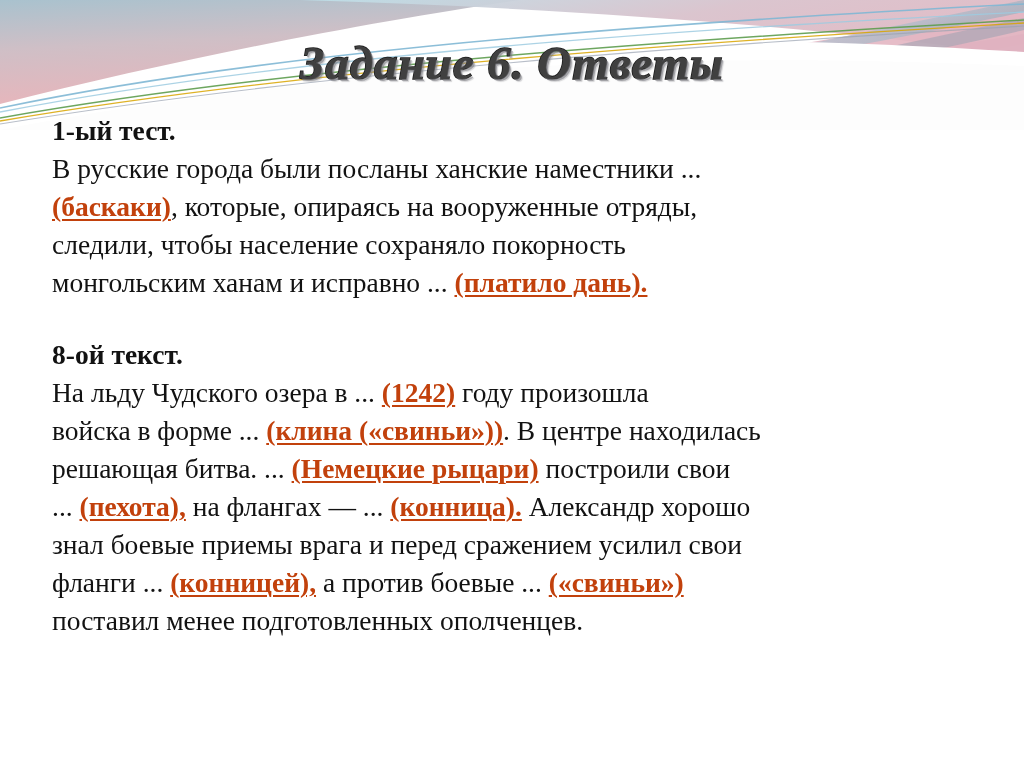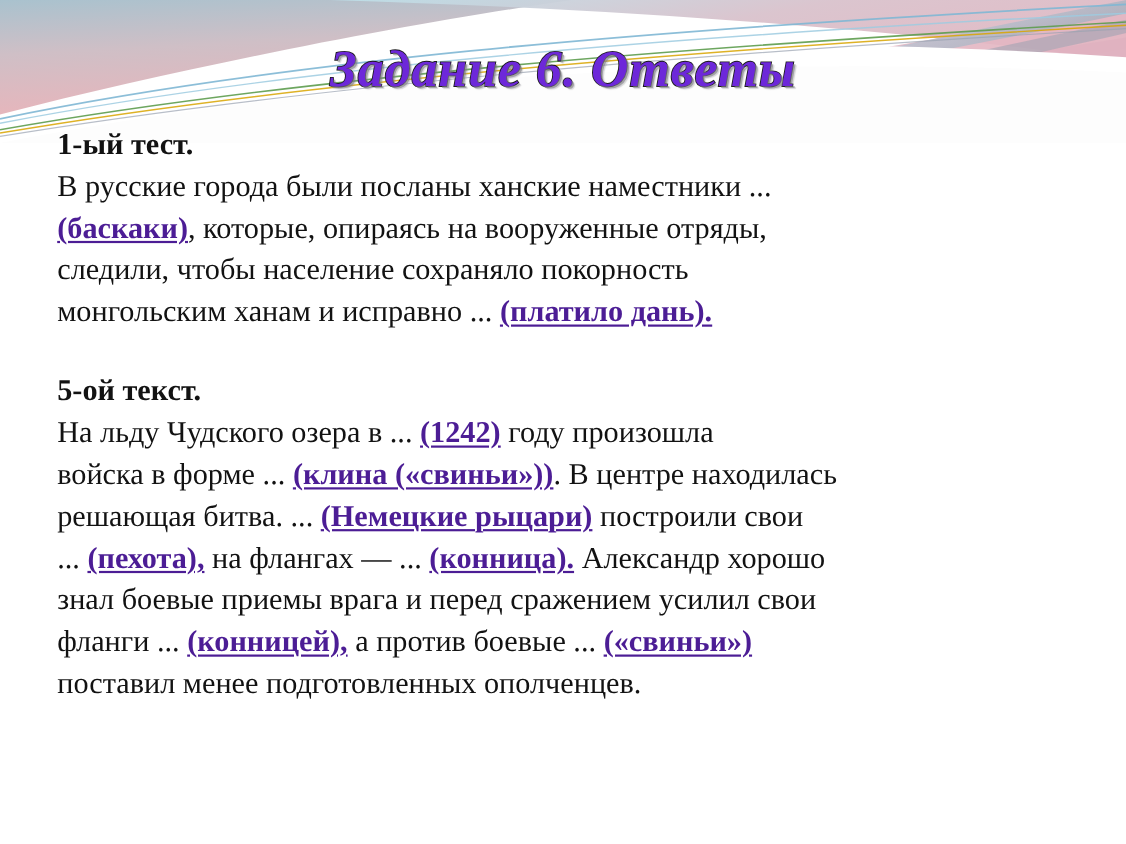--- a/index.html
+++ b/index.html
@@ -33,21 +33,21 @@
     position: absolute;
     left: 0;
     top: 36px;
     width: 1024px;
     text-align: center;
     font-family: "Liberation Serif", "DejaVu Serif", serif;
     font-style: italic;
     font-weight: bold;
     font-size: 47px;
     letter-spacing: 1px;
-    color: #6d28d9;
+    color: #404040;
     -webkit-text-stroke: 1.6px #1b1b1b;
     paint-order: stroke fill;
     text-shadow:
        2px 2px 0 rgba(120,120,125,0.55),
        3px 3px 1px rgba(140,140,145,0.35);
     white-space: nowrap;
     z-index: 5;
   }
 
   
@@ -61,21 +61,21 @@
     color: #121212;
     z-index: 4;
   }
   .para { margin: 0; }
   .heading {
     font-weight: bold;
     margin: 0;
   }
   .gap { height: 34px; }
   .ans {
-    color: #4c1d95;
+    color: #c2410c;
     font-weight: bold;
     text-decoration: underline;
     text-decoration-thickness: 2px;
     text-underline-offset: 3px;
   }
   .line { white-space: nowrap; }
 </style>
 </head>
 <body>
 
@@ -130,21 +130,21 @@
 
   <div id="slide-title">Задание 6. Ответы</div>
 
   <div id="body-text">
       <div class="para heading line">1-ый тест.</div>
       <div class="para line"><span>В русские города были посланы ханские наместники ...</span></div>
       <div class="para line"><span class="ans">(баскаки)</span><span>, которые, опираясь на вооруженные отряды,</span></div>
       <div class="para line"><span>следили, чтобы население сохраняло покорность</span></div>
       <div class="para line"><span>монгольским ханам и исправно ... </span><span class="ans">(платило дань).</span></div>
       <div class="gap"></div>
-      <div class="para heading line">5-ой текст.</div>
+      <div class="para heading line">8-ой текст.</div>
       <div class="para line"><span>На льду Чудского озера в ... </span><span class="ans">(1242)</span><span> году произошла</span></div>
       <div class="para line"><span>войска в форме ... </span><span class="ans">(клина («свиньи»))</span><span>. В центре находилась</span></div>
       <div class="para line"><span>решающая битва. ... </span><span class="ans">(Немецкие рыцари)</span><span> построили свои</span></div>
       <div class="para line"><span>... </span><span class="ans">(пехота),</span><span> на флангах — ... </span><span class="ans">(конница).</span><span> Александр хорошо</span></div>
       <div class="para line"><span>знал боевые приемы врага и перед сражением усилил свои</span></div>
       <div class="para line"><span>фланги ... </span><span class="ans">(конницей),</span><span> а против боевые ... </span><span class="ans">(«свиньи»)</span></div>
       <div class="para line"><span>поставил менее подготовленных ополченцев.</span></div>
     </div>
 
 </div>

